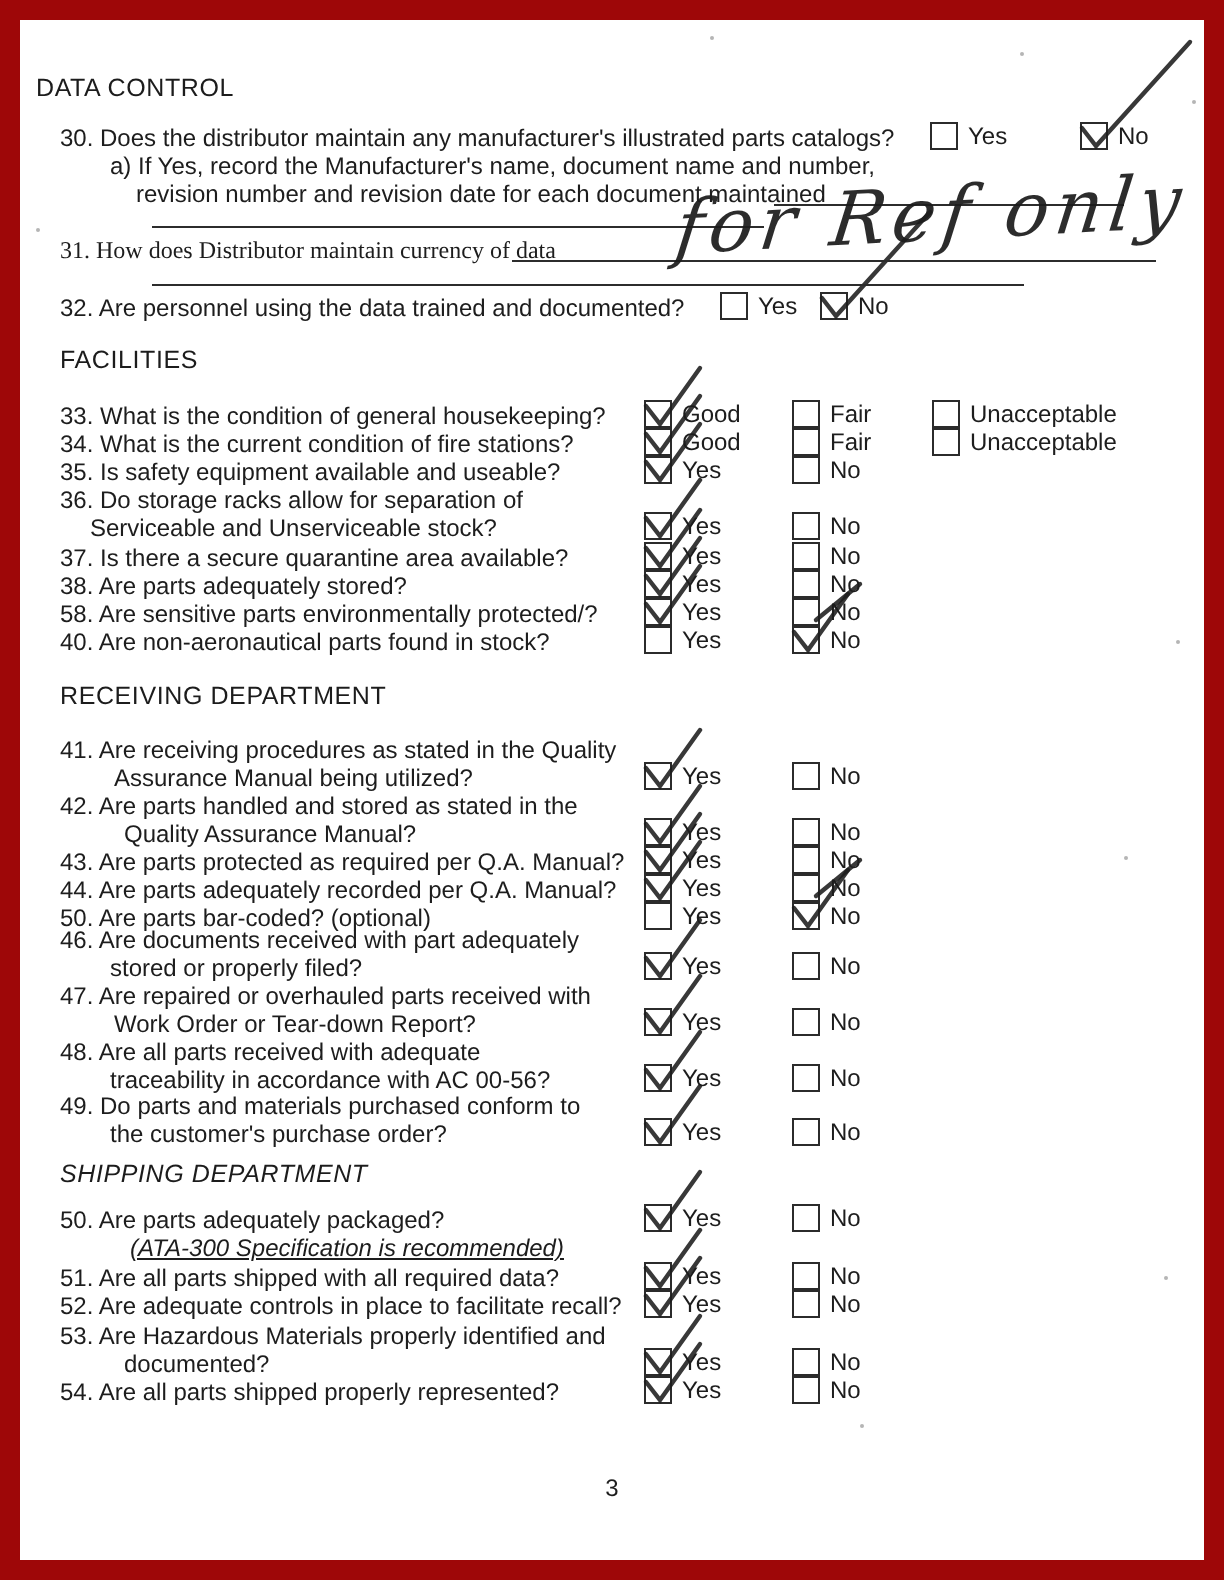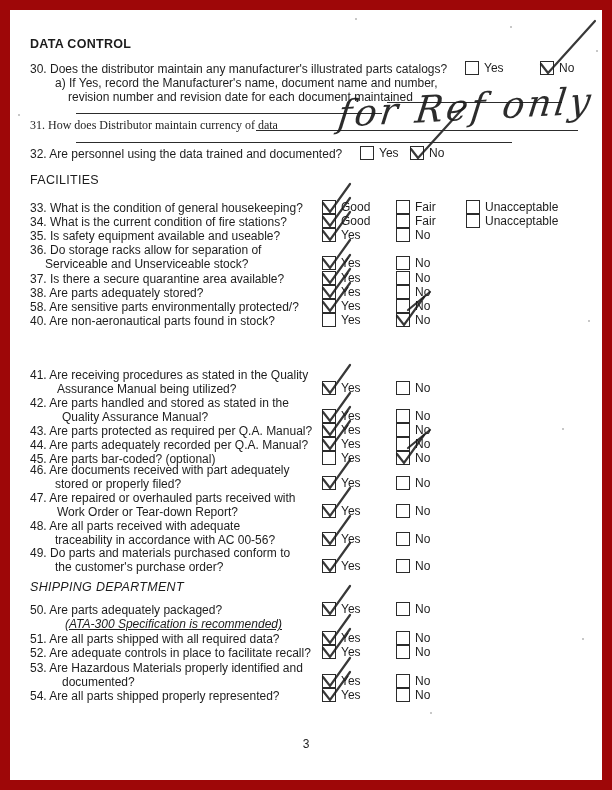--- a/index.html
+++ b/index.html
@@ -28,21 +28,21 @@
   .speck{position:absolute;width:2px;height:2px;background:#8d8d8d;border-radius:50%;opacity:.65;}
 </style>
 </head>
 <body style="--frame: #9e0708;">
 
 <div class="frame"></div>
 
 <div class="content">
   <div class="handwriting">for Ref only</div>
   <div class="pagenum">3</div>
-<div class="heading" style="left: 20px; top: 27px; font-weight: bold;">DATA CONTROL</div>
+<div class="heading" style="left: 8px; top: 27px;">DATA CONTROL</div>
     <div class="tline" style="left: 20px; top: 52px;">30. Does the distributor maintain any manufacturer's illustrated parts catalogs?</div>
     <span class="opt" style="left: 455px; top: 51px;">
       <span class="cb"></span>
       <span class="optlabel">Yes</span>
     </span>
     <span class="opt" style="left: 530px; top: 51px;">
       <span class="cb">
         <svg width="62" height="58" style="left: -4px; top: -44px;">
           <path d="M4 46 L11 55 L58 3" fill="none" stroke="#1c1c1c" stroke-width="2.2" stroke-linecap="round" opacity="0.88"></path>
         </svg>
@@ -176,20 +176,21 @@
       <span class="optlabel">Yes</span>
     </span>
     <span class="opt" style="left: 386px; top: 303px;">
       <span class="cb">
         <svg width="34" height="34" style="left: -4px; top: -20px;">
           <path d="M4 22 L11 31 L31 3" fill="none" stroke="#1c1c1c" stroke-width="2.2" stroke-linecap="round" opacity="0.88"></path>
         </svg>
       </span>
       <span class="optlabel">No</span>
     </span>
+    <div class="heading" style="left: 20px; top: 331px;">RECEIVING DEPARTMENT</div>
     <div class="tline" style="left: 20px; top: 358px;">41. Are receiving procedures as stated in the Quality</div>
     <div class="tline" style="left: 47px; top: 372px;">Assurance Manual being utilized?</div>
     <span class="opt" style="left: 312px; top: 371px;">
       <span class="cb">
         <svg width="34" height="34" style="left: -4px; top: -20px;">
           <path d="M4 22 L11 31 L31 3" fill="none" stroke="#1c1c1c" stroke-width="2.2" stroke-linecap="round" opacity="0.88"></path>
         </svg>
       </span>
       <span class="optlabel">Yes</span>
     </span>
@@ -234,21 +235,21 @@
       <span class="optlabel">Yes</span>
     </span>
     <span class="opt" style="left: 386px; top: 427px;">
       <span class="cb">
         <svg width="26" height="22" style="left: 9px; top: -10px;">
           <path d="M2 20 L24 2" fill="none" stroke="#1c1c1c" stroke-width="2.2" stroke-linecap="round" opacity="0.88"></path>
         </svg>
       </span>
       <span class="optlabel">No</span>
     </span>
-    <div class="tline" style="left: 20px; top: 442px;">45. Are parts bar-coded? (optional)</div>
+    <div class="tline" style="left: 20px; top: 442px;">50. Are parts bar-coded? (optional)</div>
     <span class="opt" style="left: 312px; top: 441px;">
       <span class="cb"></span>
       <span class="optlabel">Yes</span>
     </span>
     <span class="opt" style="left: 386px; top: 441px;">
       <span class="cb">
         <svg width="34" height="34" style="left: -4px; top: -20px;">
           <path d="M4 22 L11 31 L31 3" fill="none" stroke="#1c1c1c" stroke-width="2.2" stroke-linecap="round" opacity="0.88"></path>
         </svg>
       </span>

